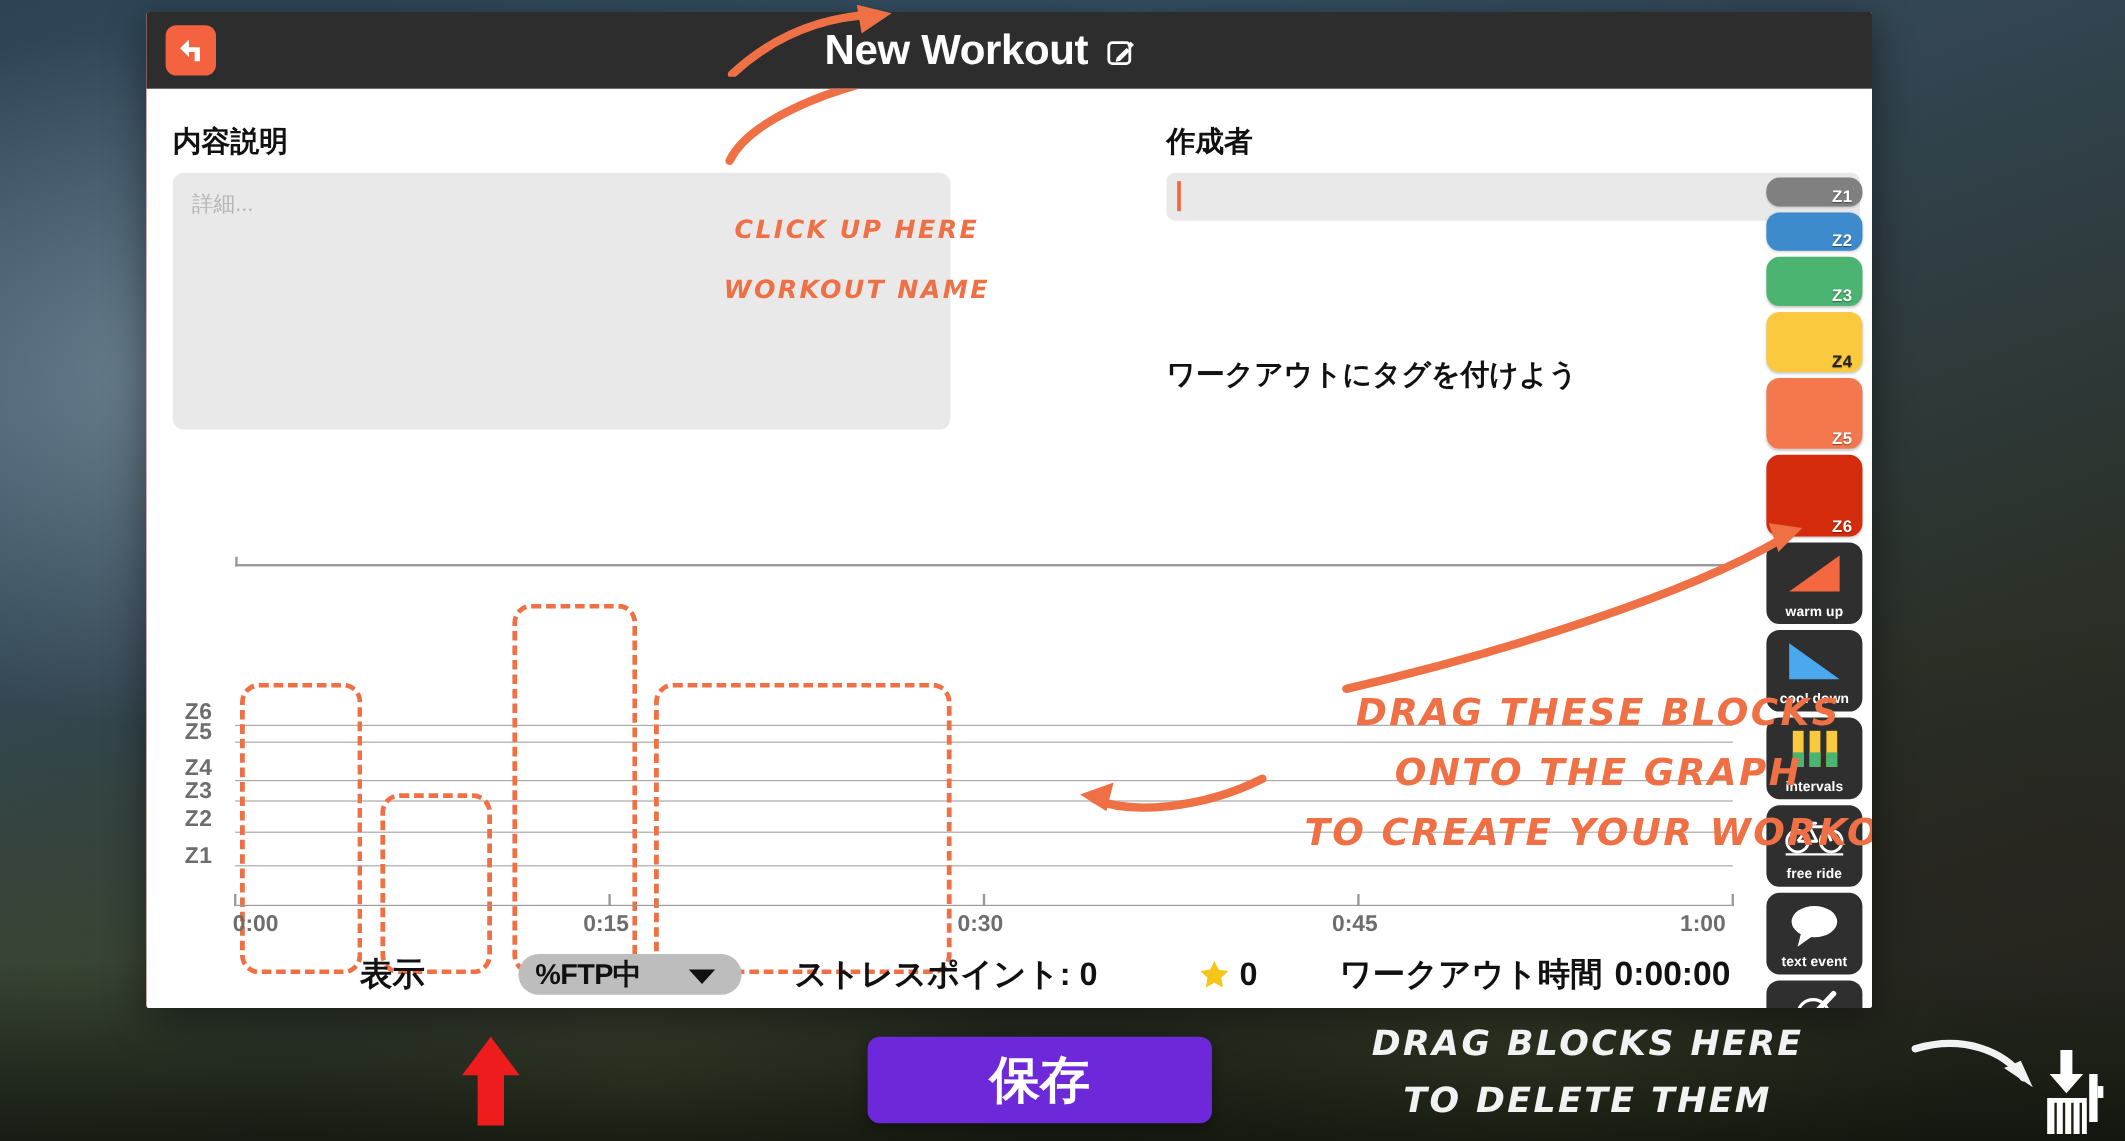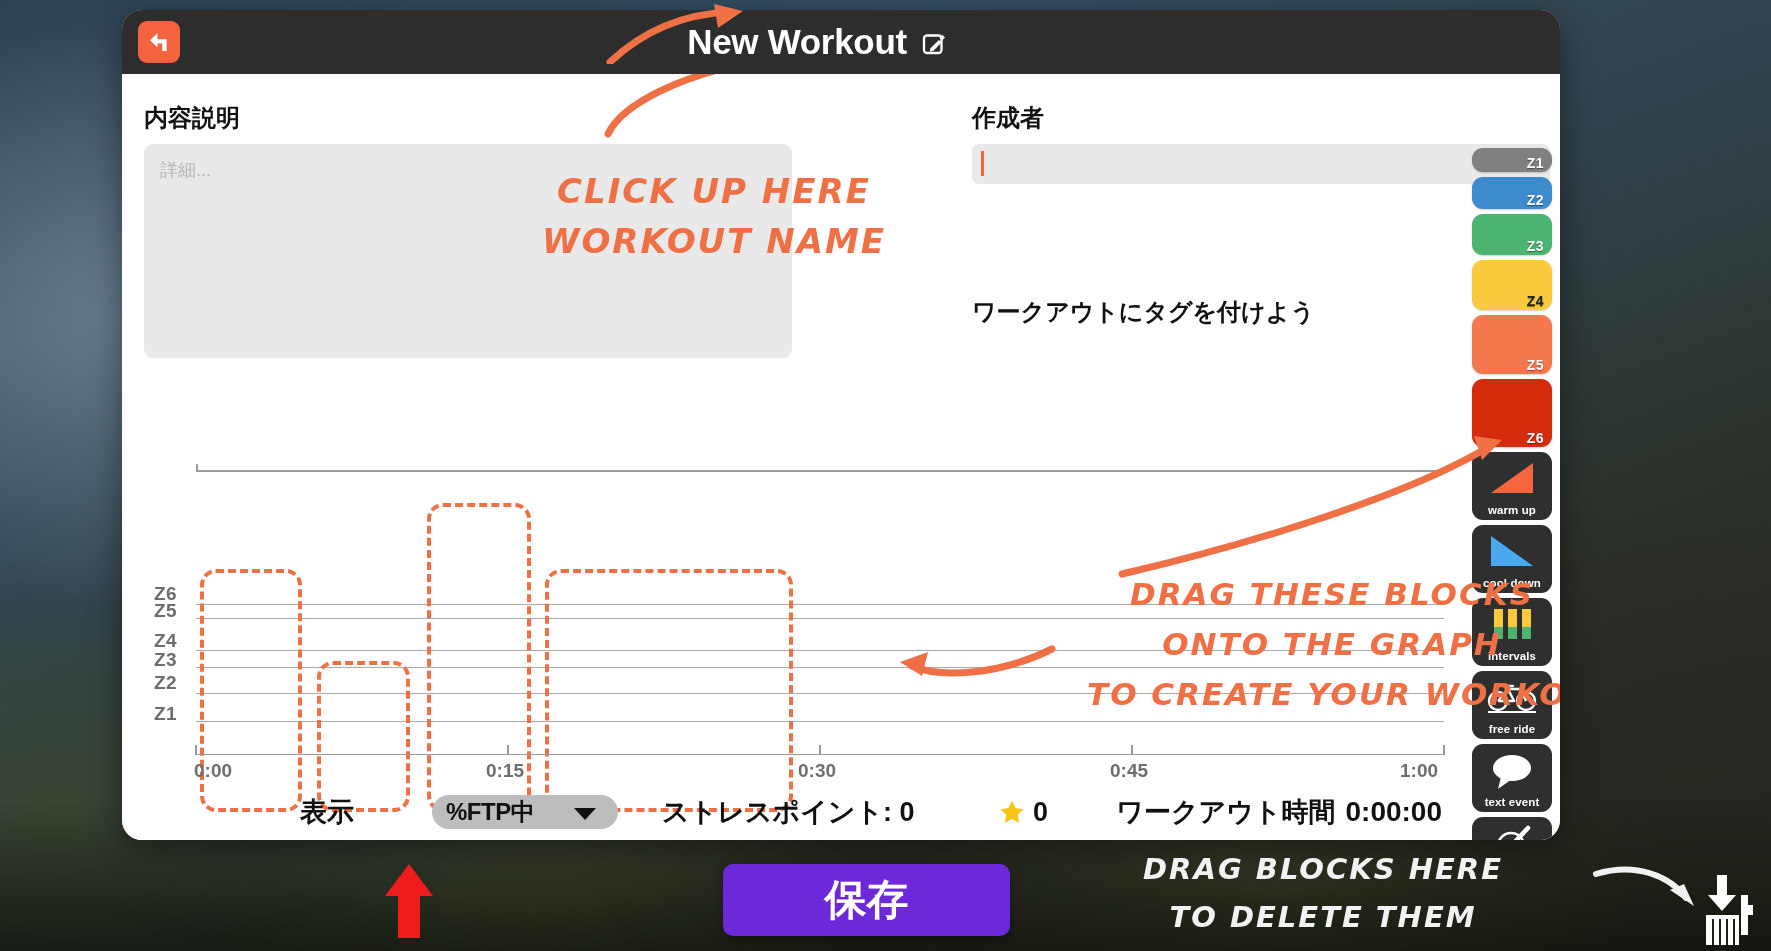--- a/index.html
+++ b/index.html
@@ -33,21 +33,21 @@
     position: absolute; left: 0; right: 0; bottom: 0; height: 150px;
     background: linear-gradient(to bottom, rgba(20,24,16,0) 0%, rgba(24,28,18,.55) 55%, rgba(16,20,12,.8) 100%);
   }
 
   
   #app-card {
     position: absolute;
     left: 122px; top: 10px;
     width: 1438px; height: 830px;
     background: #fca5a5;
-    border-radius: 20px;
+    border-radius: 2px;
     box-shadow: 0 8px 34px rgba(0,0,0,.45);
     overflow: hidden;
   }
 
   
   #titlebar {
     position: relative;
     height: 64px;
     background: #2d2d2d;
     display: flex;
@@ -300,21 +300,21 @@
     font-weight: bold;
     color: #ef7044;
     letter-spacing: 2px;
     white-space: nowrap;
     pointer-events: none;
   }
   .hand-white { color: #f2f2f2; }
 
   #ann-editname {
     left: 392px; top: 92px;
-    font-size: 34px; line-height: 50px;
+    font-size: 21px; line-height: 50px;
     text-align: center; width: 400px;
   }
   #ann-drag {
     left: 965px; top: 495px;
     font-size: 31px; line-height: 50px;
     text-align: center; width: 490px;
   }
   #ann-delete {
     left: 1098px; top: 845px;
     font-size: 29px; line-height: 48px;

